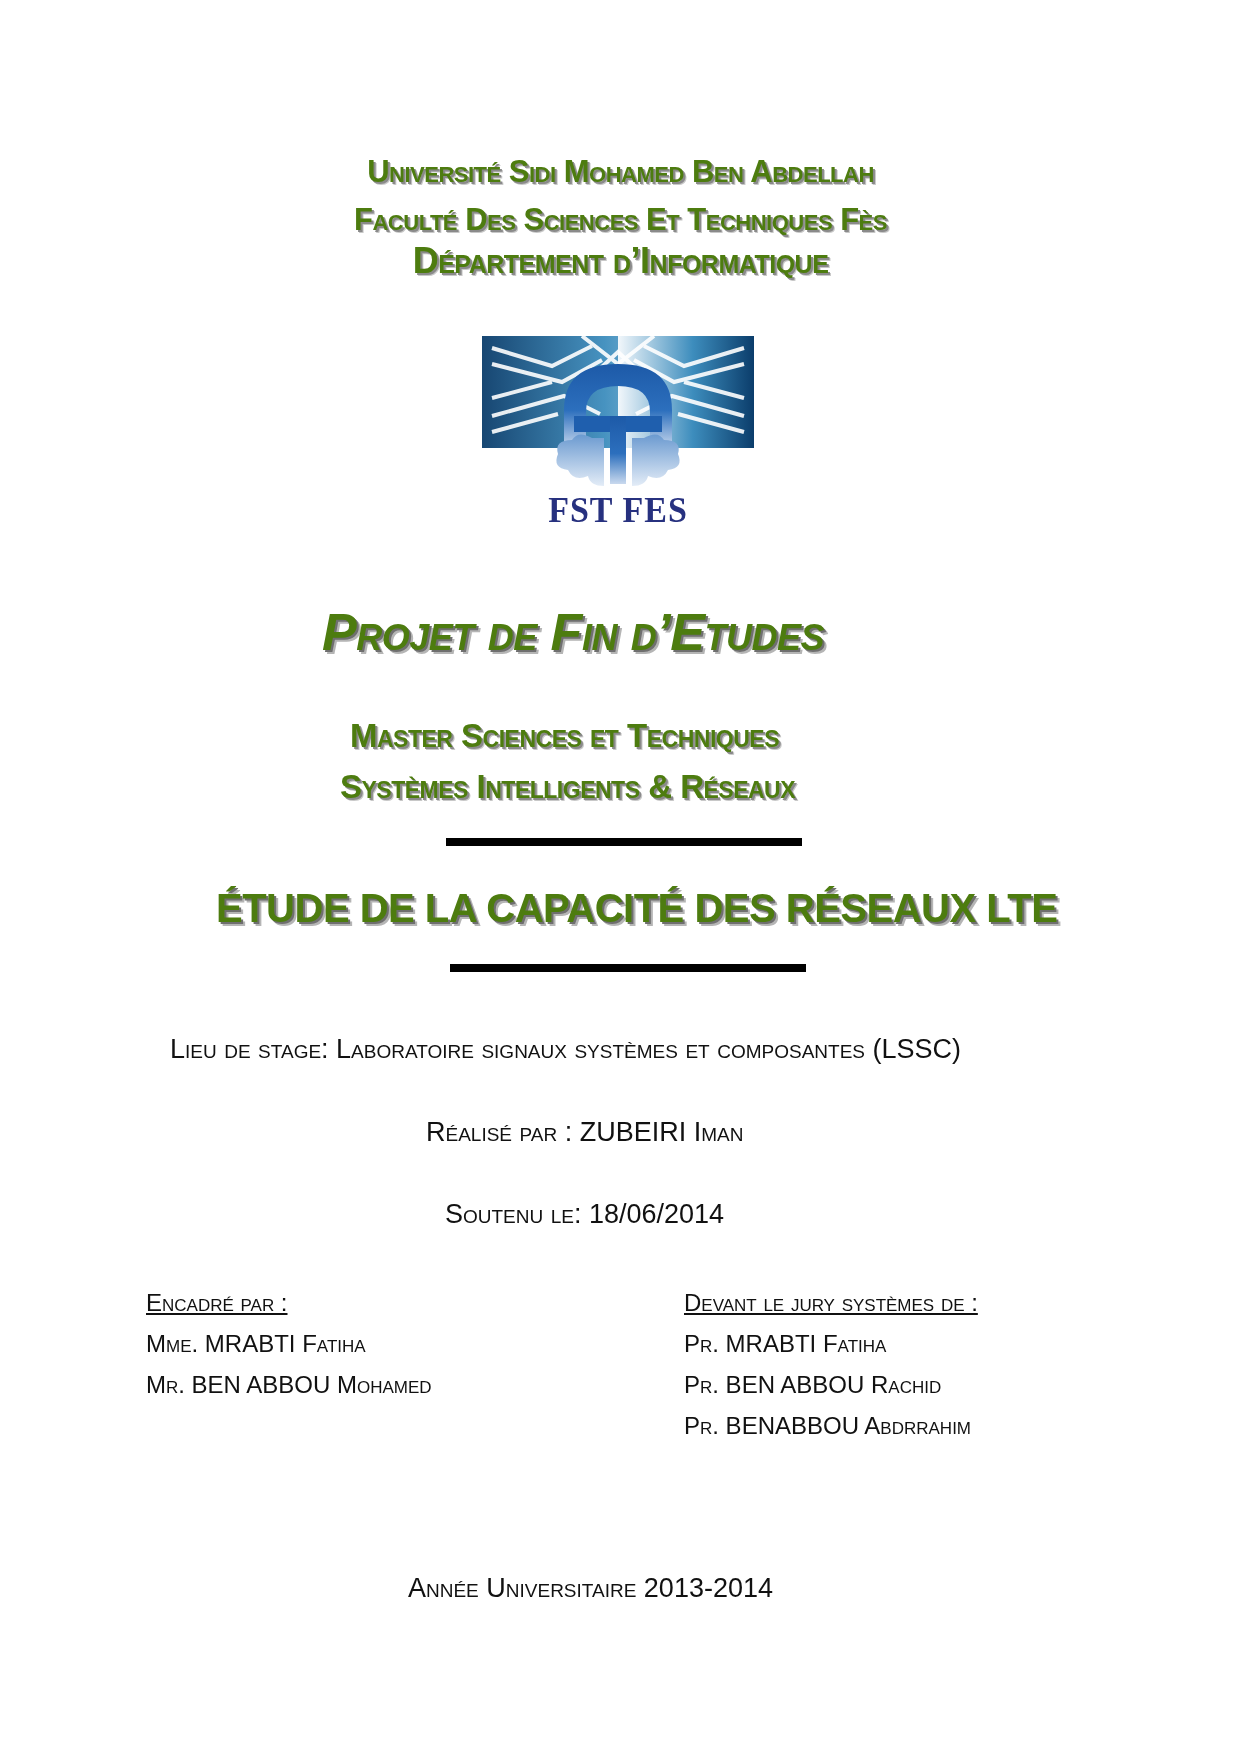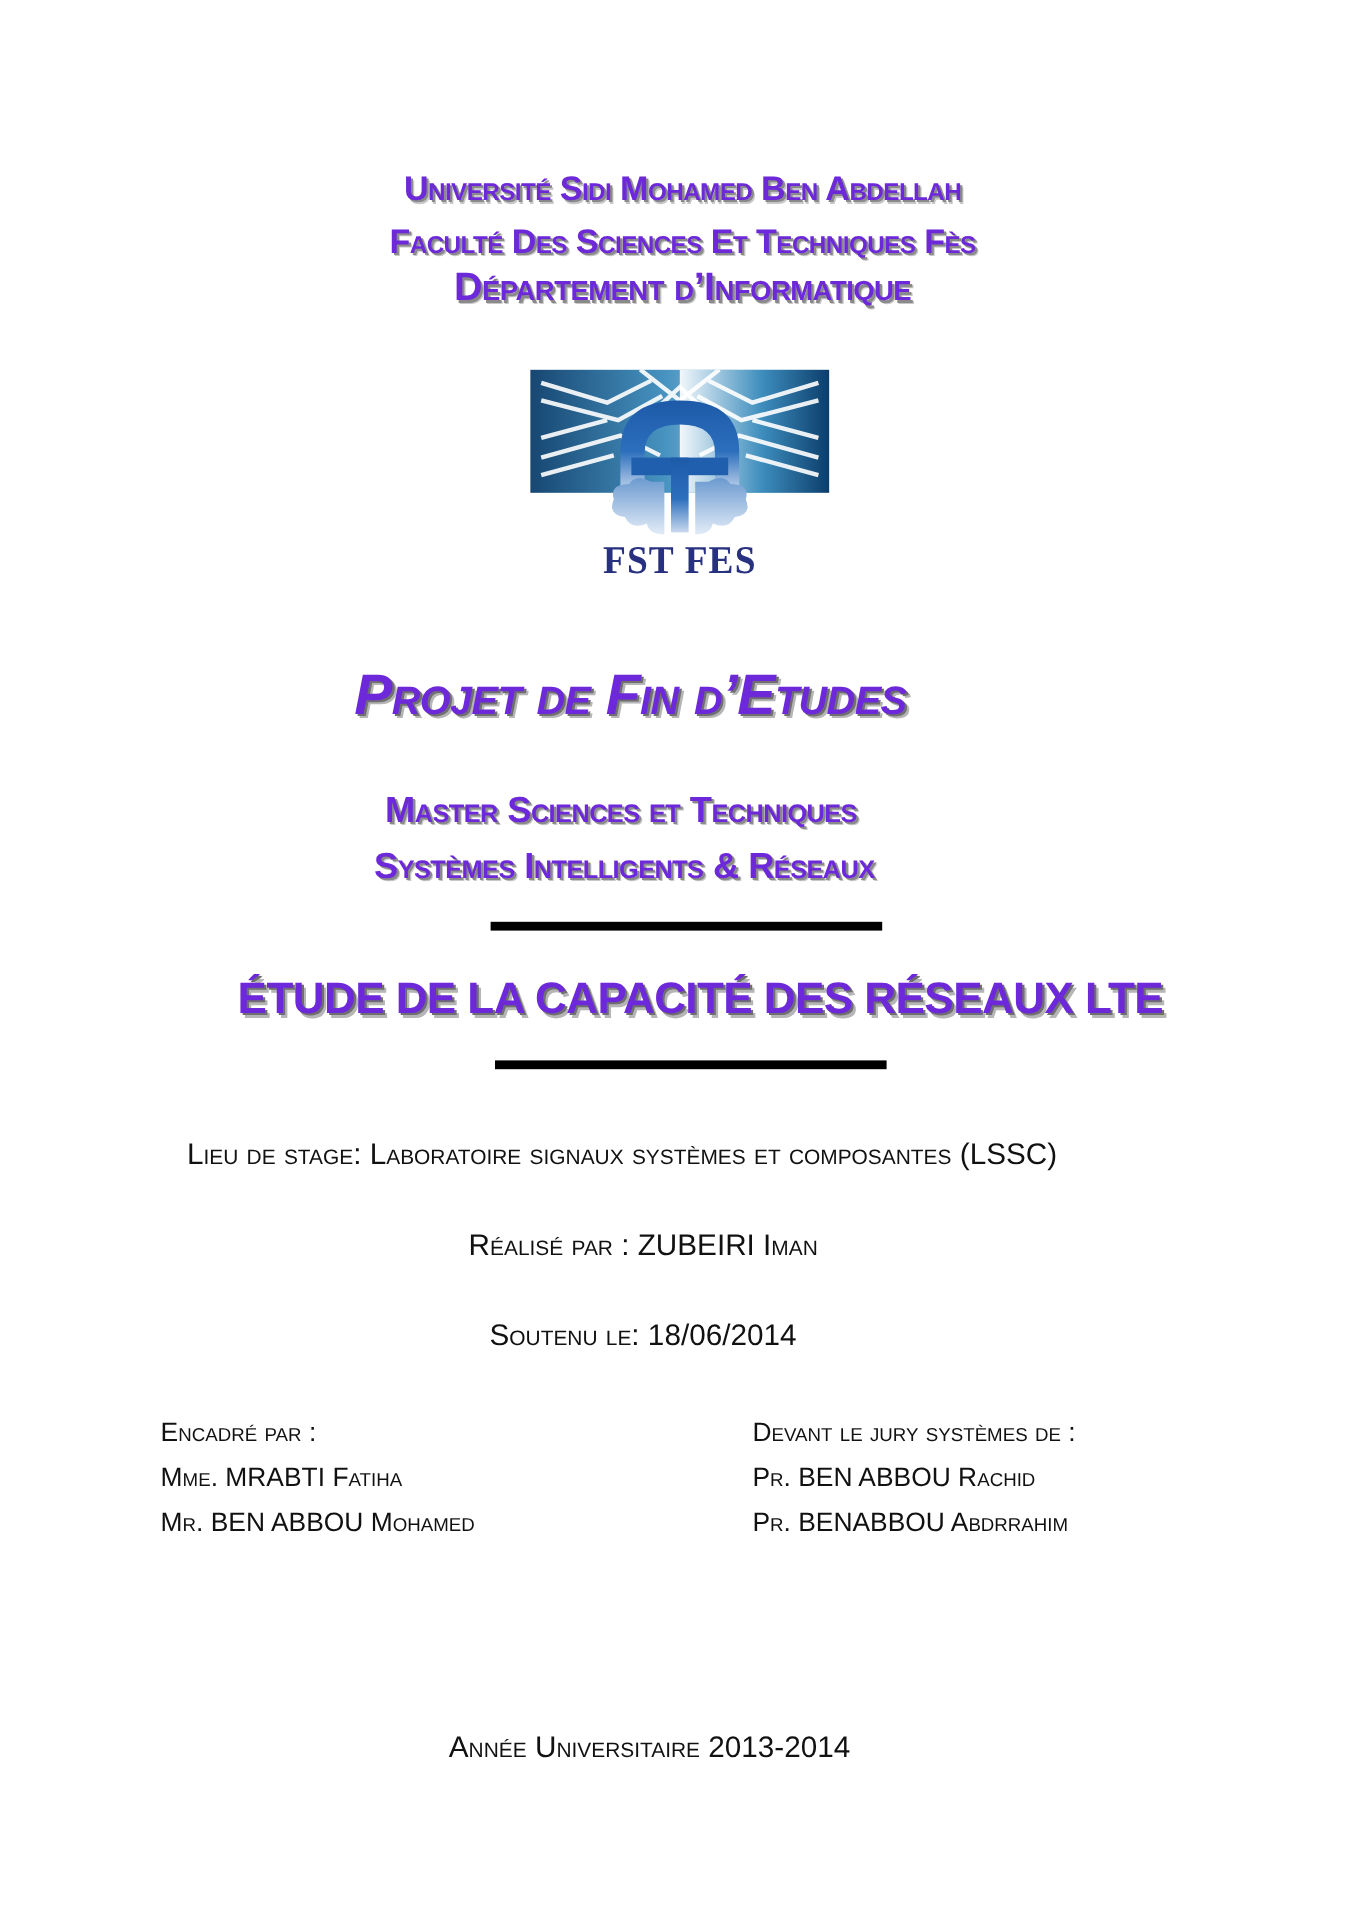--- a/index.html
+++ b/index.html
@@ -16,21 +16,21 @@
       color: #111111;
     }
     .abs { position: absolute; }
     .center { left: 0; width: 1241px; text-align: center; }
 
     
     .emboss {
       font-family: "Liberation Sans", "DejaVu Sans", sans-serif;
       font-weight: bold;
       font-variant: small-caps;
-      color: #6d28d9;
+      color: #4d7c0f;
       text-shadow: 2px 2px 0 #8a8a8a, 3px 3px 0 #c8c8c8;
       letter-spacing: -0.5px;
       white-space: nowrap;
     }
     .uni-line { font-size: 31px; }
     .dept-line { font-size: 36px; }
     .pfe-title { font-size: 52px; text-shadow: 2px 2px 0 #6f6f6f, 4px 4px 0 #b5b5b5; font-style: italic; }
     .master-line { font-size: 33px; }
     .thesis-title {
       font-size: 40px;
@@ -45,21 +45,21 @@
     }
 
     .plain {
       font-family: "Liberation Sans", "DejaVu Sans", sans-serif;
       font-variant: small-caps;
       color: #111111;
       white-space: nowrap;
     }
     .info-line { font-size: 27px; }
     .name-line { font-size: 24px; line-height: 41px; }
-    .heading-line { font-weight: normal; }
+    .heading-line { font-weight: normal; text-decoration: underline; }
 
     
     .logo {
       position: absolute;
       left: 482px;
       top: 336px;
       width: 272px;
       height: 196px;
     }
     .logo svg { display: block; }
@@ -155,17 +155,18 @@
 <div class="abs plain info-line" style="left:445px; top:1199px;">Soutenu le: 18/06/2014</div>
 
 <div class="abs col-left" style="top:1282px;">
   <div class="plain name-line heading-line">Encadré par :</div>
   <div class="plain name-line">Mme. MRABTI Fatiha</div>
   <div class="plain name-line">Mr. BEN ABBOU Mohamed</div>
 </div>
 
 <div class="abs col-right" style="top:1282px;">
   <div class="plain name-line heading-line">Devant le jury systèmes de :</div>
+  <div class="plain name-line">Pr. MRABTI Fatiha</div>
   <div class="plain name-line">Pr. BEN ABBOU Rachid</div>
   <div class="plain name-line">Pr. BENABBOU Abdrrahim</div>
 </div>
 
 <div class="abs plain info-line" style="left:408px; top:1573px;">Année Universitaire 2013-2014</div>
 
 </body></html>

